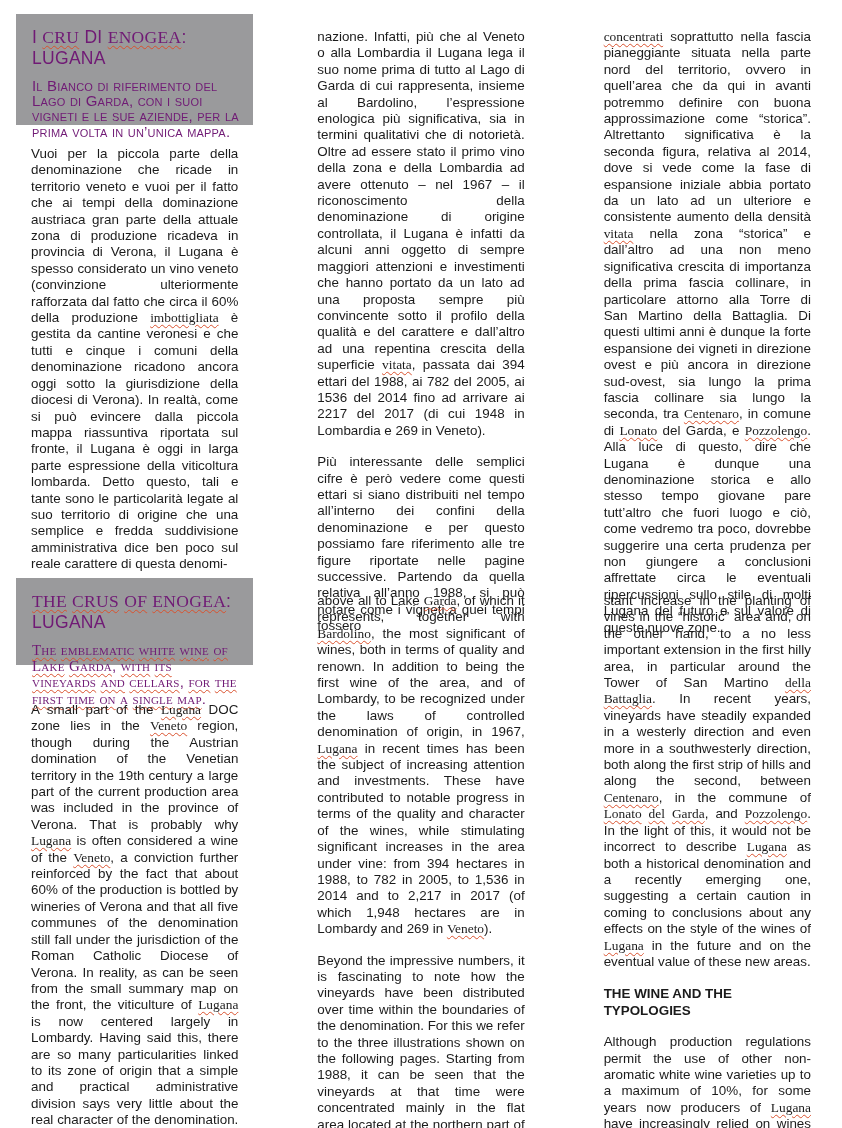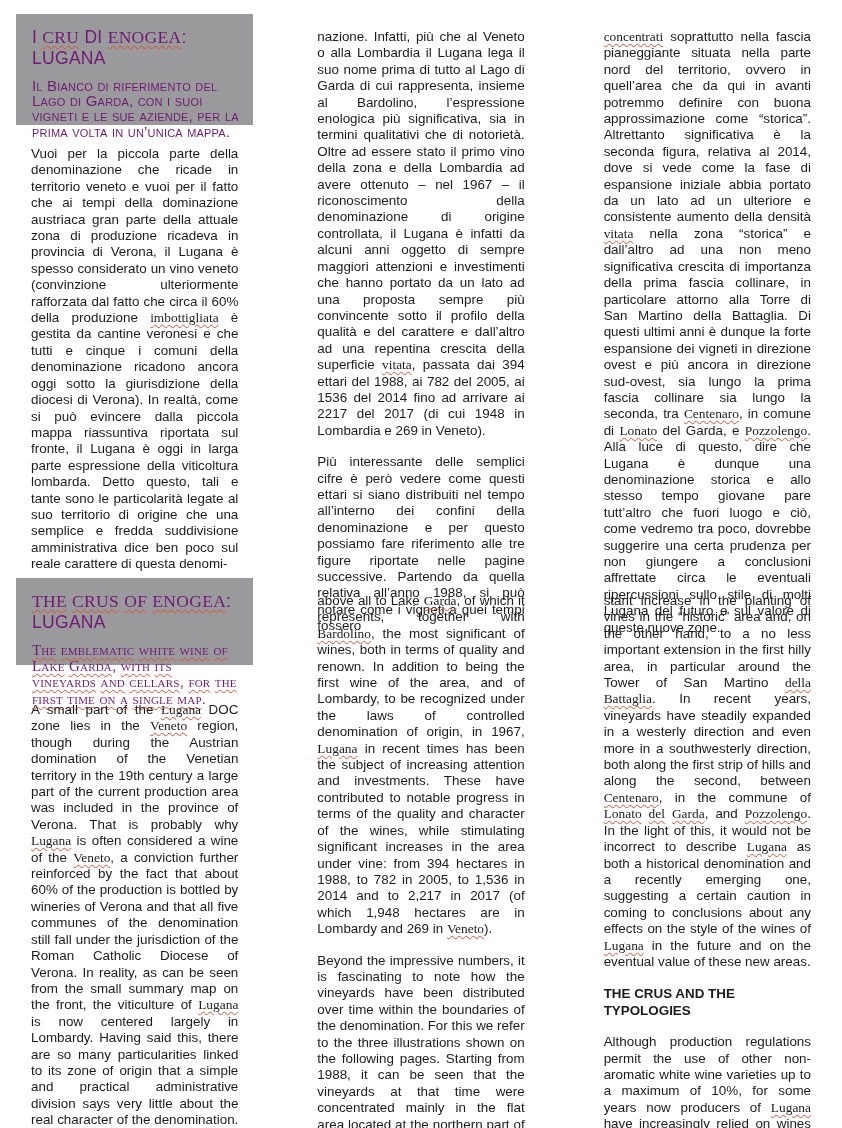--- a/index.html
+++ b/index.html
@@ -108,16 +108,16 @@
     <div class="coltext">
         <p class="para">A small part of the <span class="sq">Lugana</span> DOC zone lies in the <span class="sq">Veneto</span> region, though during the Austrian domination of the Venetian territory in the 19th century a large part of the current production area was included in the province of Verona. That is probably why <span class="sq">Lugana</span> is often considered a wine of the <span class="sq">Veneto</span>, a conviction further reinforced by the fact that about 60% of the production is bottled by wineries of Verona and that all five communes of the denomination still fall under the jurisdiction of the Roman Catholic Diocese of Verona. In reality, as can be seen from the small summary map on the front, the viticulture of <span class="sq">Lugana</span> is now centered largely in Lombardy. Having said this, there are so many particularities linked to its zone of origin that a simple and practical administrative division says very little about the real character of the denomination. In fact, rather than an expression of the <span class="sq">Veneto</span> or Lombardy, <span class="sq">Lugana</span> links its name</p>
       </div>
   </div>
   <div class="col">
       <p class="para">above all to Lake <span class="sq">Garda</span>, of which it represents, together with <span class="sq">Bardolino</span>, the most significant of wines, both in terms of quality and renown. In addition to being the first wine of the area, and of Lombardy, to be recognized under the laws of controlled denomination of origin, in 1967, <span class="sq">Lugana</span> in recent times has been the subject of increasing attention and investments. These have contributed to notable progress in terms of the quality and character of the wines, while stimulating significant increases in the area under vine: from 394 hectares in 1988, to 782 in 2005, to 1,536 in 2014 and to 2,217 in 2017 (of which 1,948 hectares are in Lombardy and 269 in <span class="sq">Veneto</span>).</p>
       <p class="para">Beyond the impressive numbers, it is fascinating to note how the vineyards have been distributed over time within the boundaries of the denomination. For this we refer to the three illustrations shown on the following pages. Starting from 1988, it can be seen that the vineyards at that time were concentrated mainly in the flat area located at the northern part of the territory, that is, in the area that from here on we could define with good reason as “historic.” Equally significant is the second illustration, relating to 2014, where we can see how the initial expansion phase led, on the one hand, to a con-</p>
     </div>
   <div class="col">
       <p class="para">stant increase in the planting of vines in the “historic” area and, on the other hand, to a no less important extension in the first hilly area, in particular around the Tower of San Martino <span class="sq">della</span> <span class="sq">Battaglia</span>. In recent years, vineyards have steadily expanded in a westerly direction and even more in a southwesterly direction, both along the first strip of hills and along the second, between <span class="sq">Centenaro</span>, in the commune of <span class="sq">Lonato</span> <span class="sq">del</span> <span class="sq">Garda</span>, and <span class="sq">Pozzolengo</span>. In the light of this, it would not be incorrect to describe <span class="sq">Lugana</span> as both a historical denomination and a recently emerging one, suggesting a certain caution in coming to conclusions about any effects on the style of the wines of <span class="sq">Lugana</span> in the future and on the eventual value of these new areas.</p>
-      <p class="h">THE CRUS AND THE TYPOLOGIES</p>
+      <p class="h">THE WINE AND THE TYPOLOGIES</p>
       <p class="para">Although production regulations permit the use of other non-aromatic white wine varieties up to a maximum of 10%, for some years now producers of <span class="sq">Lugana</span> have increasingly relied on wines made exclusively from <span class="sq">Turbiana</span>, a variety closely related to <span class="sq">Trebbiano</span> <span class="sq">di</span> <span class="sq">Soave</span>. This favors the character and identity of wines that often find their best expressions in the so-called “basic” <span class="sq">Lugana</span>, or in wines produced in greater quantity and at</p>
     </div>
 </div>
 
 </body></html>

